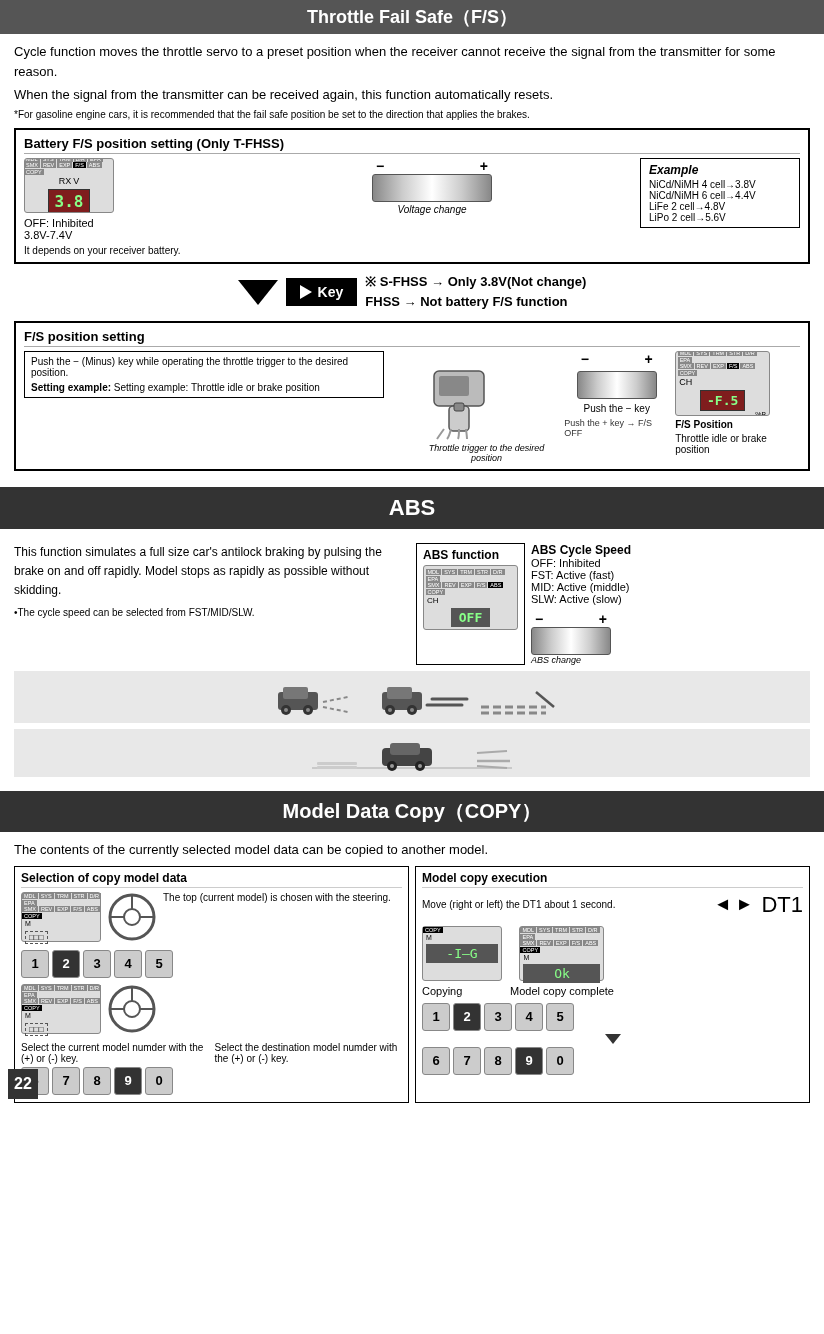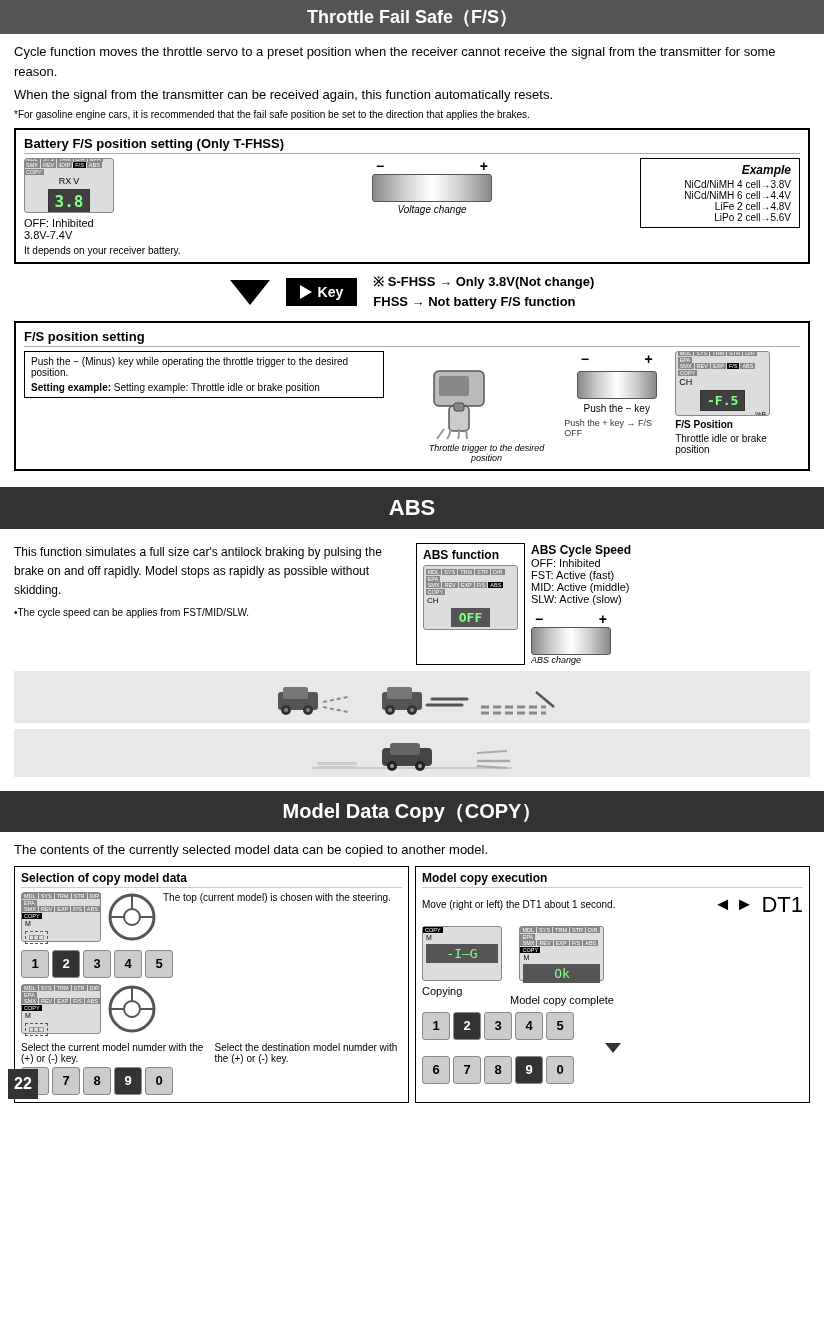--- a/index.html
+++ b/index.html
@@ -68,21 +68,20 @@
       display: flex;
       flex-direction: column;
       align-items: center;
       flex: 1;
     }
     .battery-fs-right {
       border: 1px solid #000;
       padding: 4px 8px;
       font-size: 11px;
       min-width: 160px;
-      text-align: right;
     }
     .battery-fs-right .example-title {
       font-style: italic;
       font-weight: bold;
       font-size: 12px;
       margin-bottom: 2px;
     }
 
     
     .voltage-visual {
@@ -142,21 +141,21 @@
       flex-direction: column;
       align-items: center;
       justify-content: center;
       position: relative;
       overflow: hidden;
     }
     .ctrl-display-area {
       font-family: monospace;
       font-size: 16px;
       font-weight: bold;
-      background: #404040;
+      background: #7f1d1d;
       color: #8f8;
       padding: 2px 6px;
       border: 1px solid #333;
       margin-top: 2px;
     }
 
     
     .abs-section {
       display: flex;
       gap: 8px;
@@ -328,21 +327,21 @@
     .copying-label {
       font-size: 11px;
       text-align: center;
     }
 
     
     .copy-complete-area {
       display: flex;
       flex-direction: column;
       align-items: center;
-      gap: 13px;
+      gap: 4px;
     }
   </style>
 </head>
 <body>
 
 <div style="position:relative; width:824px; background:#fff;">
 
   <div class="title-bar">
     <span>Throttle Fail Safe（F/S）</span>
   </div>
@@ -400,21 +399,21 @@
         <div class="battery-fs-right">
           <div class="example-title">Example</div>
           <div style="font-size:10px;">NiCd/NiMH 4 cell→3.8V</div>
           <div style="font-size:10px;">NiCd/NiMH 6 cell→4.4V</div>
           <div style="font-size:10px;">LiFe 2 cell→4.8V</div>
           <div style="font-size:10px;">LiPo 2 cell→5.6V</div>
         </div>
       </div>
     </div>
 
-    <div style="display:flex; align-items:center; justify-content:center; margin:6px 0; gap:16px;">
+    <div style="display:flex; align-items:center; justify-content:center; margin:6px 0; gap:8px;">
 
       <div style="display:flex; flex-direction:column; align-items:center; gap:3px;">
         <div style="width:0;height:0;border-left:20px solid transparent;border-right:20px solid transparent;border-top:25px solid #000;"></div>
       </div>
       <div class="key-btn">
         <span class="play-icon"></span>
         <span>Key</span>
       </div>
       <div style="font-size:13px; font-weight:bold; line-height:1.6;">
         <div>※ S-FHSS → Only 3.8V(Not change)</div>
@@ -497,21 +496,21 @@
 
   <div class="title-bar abs-bar">
     <span>ABS</span>
   </div>
 
   <div class="main-content">
     <div class="abs-section">
 
       <div class="abs-left">
         <p style="line-height:1.6;">This function simulates a full size car's antilock braking by pulsing the brake on and off rapidly. Model stops as rapidly as possible without skidding.</p>
-        <p style="font-size:10px; margin-top:4px;">•The cycle speed can be applies from FST/MID/SLW.</p>
+        <p style="font-size:10px; margin-top:4px;">•The cycle speed can be selected from FST/MID/SLW.</p>
       </div>
 
       <div class="abs-right">
 
         <div style="display:flex; gap:6px;">
           <div class="abs-function-box">
             <div class="abs-function-title">ABS function</div>
             <div class="controller-display" style="width:95px; height:65px; margin-top:3px;">
               <div class="ctrl-labels">
                 <span>MDL</span>

